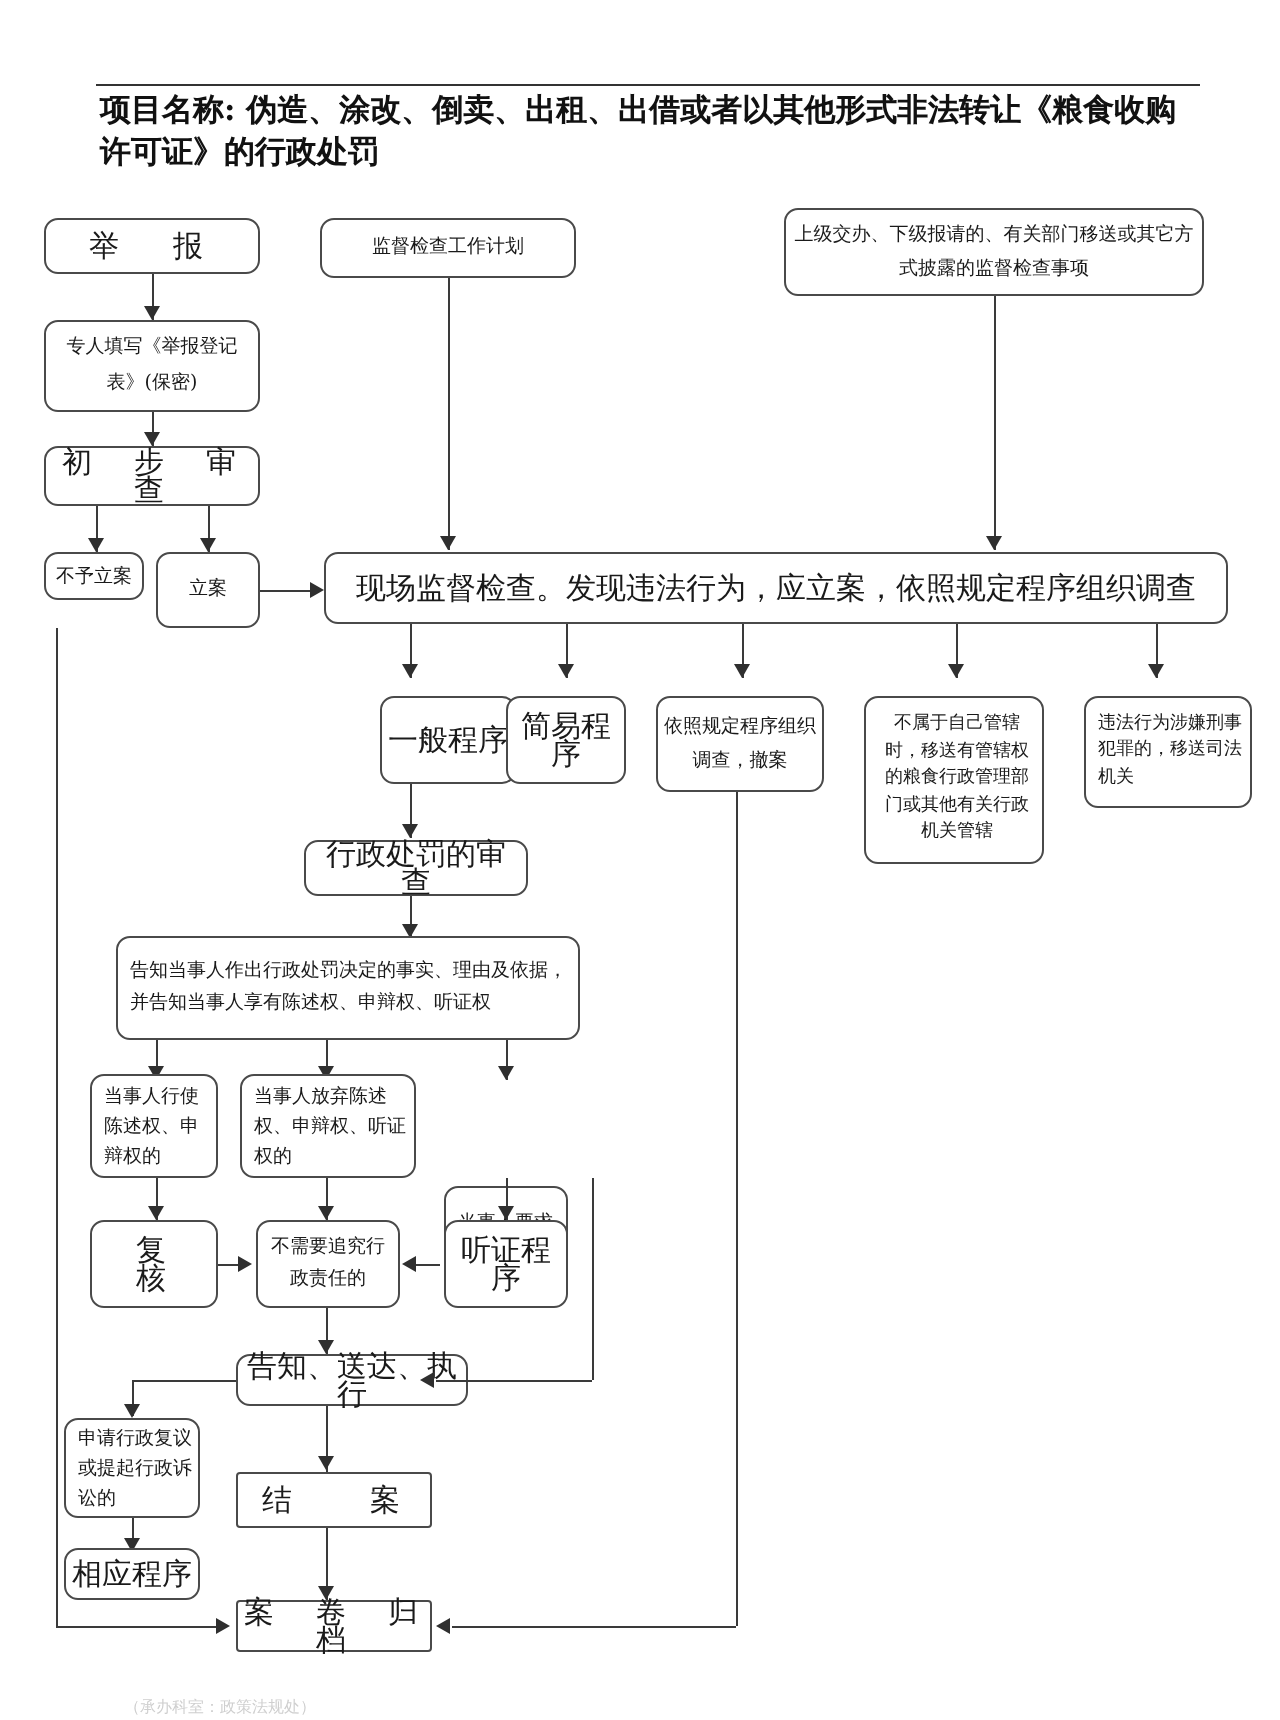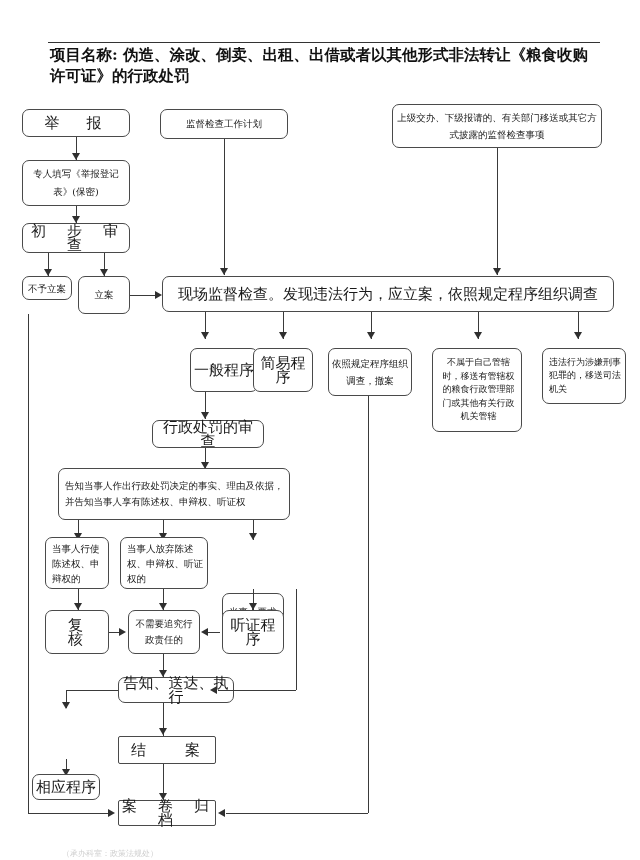--- a/index.html
+++ b/index.html
@@ -223,20 +223,21 @@
   <div class="node f11" style="left:118px;top:677px;width:116px;height:26px;">告知、送达、执行</div>
 
   <div class="ln vl" style="left:296px;top:589px;height:101px;"></div>
   <div class="ln hl" style="left:218px;top:690px;width:78px;"></div>
   <div class="ah ah-left" style="left:210px;top:686px;"></div>
 
   <div class="ln hl" style="left:66px;top:690px;width:52px;"></div>
   <div class="ln vl" style="left:66px;top:690px;height:18px;"></div>
   <div class="ah ah-down" style="left:62px;top:702px;"></div>
 
+  <div class="node left-align" style="left:32px;top:709px;width:68px;height:50px;line-height:15px;">申请行政复议或提起行政诉讼的</div>
 
   <div class="ln vl" style="left:66px;top:759px;height:15px;"></div>
   <div class="ah ah-down" style="left:62px;top:769px;"></div>
 
   <div class="node f11" style="left:32px;top:774px;width:68px;height:26px;">相应程序</div>
 
   <div class="ln vl" style="left:163px;top:703px;height:33px;"></div>
   <div class="ah ah-down" style="left:159px;top:728px;"></div>
 
   <div class="node sq sp3 f11" style="left:118px;top:736px;width:98px;height:28px;">结　　案</div>

